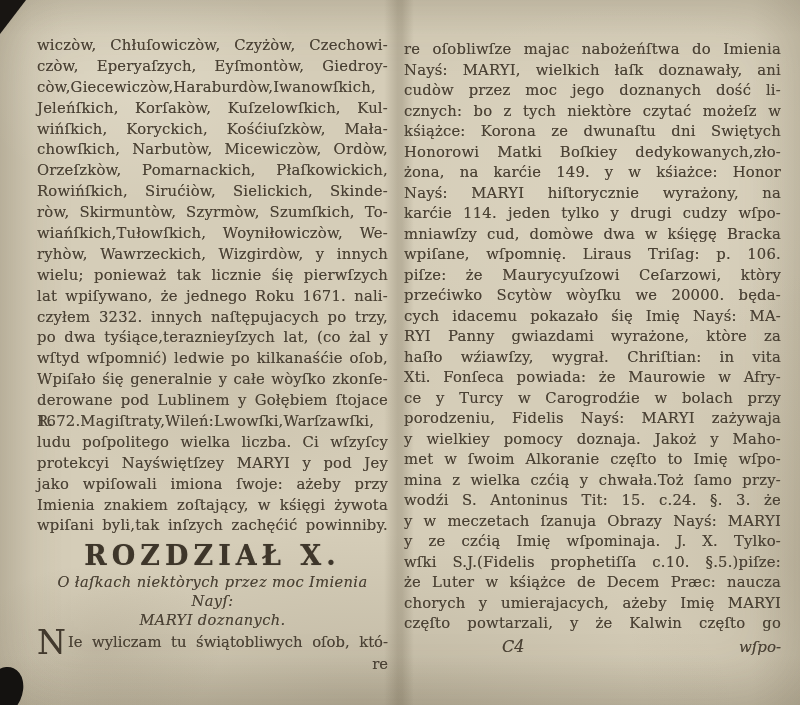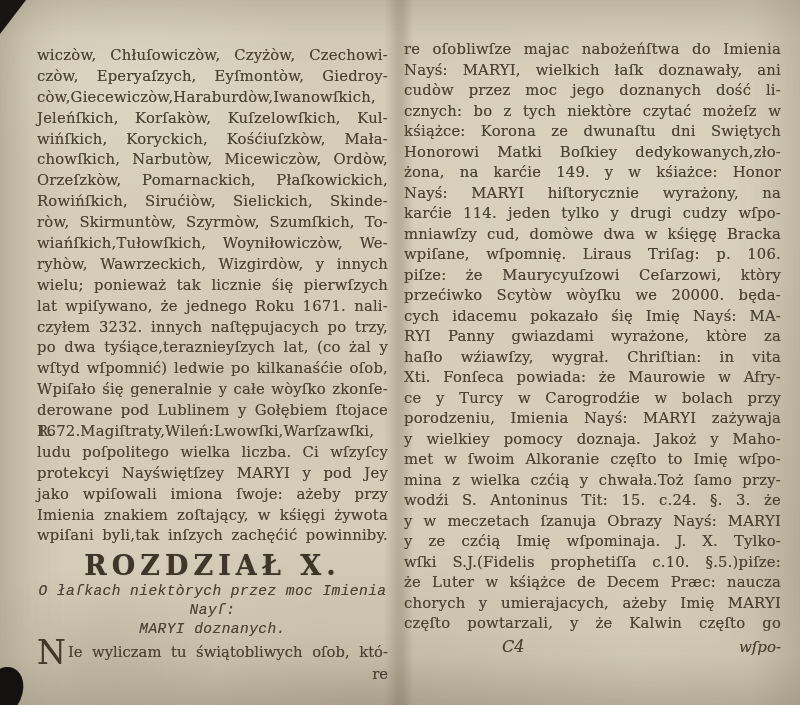--- a/index.html
+++ b/index.html
@@ -29,38 +29,38 @@
   }
   .corner-tl{
     position:absolute;left:0;top:0;width:0;height:0;
     border-left:26px solid #181512;border-bottom:34px solid transparent;
   }
   .blob-bl{
     position:absolute;left:-16px;top:666px;width:38px;height:52px;
     background:#141210;border-radius:50%;transform:rotate(24deg);
   }
   .page{position:absolute;}
-  .page.left{left:37px;top:45px;width:351px;}
+  .page.left{left:37px;top:35px;width:351px;}
   .page.right{left:404px;top:39px;width:377px;}
   .tline{
     font-size:14.8px;line-height:20.9px;height:20.9px;
     letter-spacing:0.2px;white-space:normal;
     text-align:justify;text-align-last:justify;
     text-shadow:0 0 0.6px rgba(74,65,52,0.55);
   }
   .right .tline{line-height:20.5px;height:20.5px;}
   .it{}
   .chapter{
     margin:4px 0 0 0;font-size:27px;line-height:32px;font-weight:bold;
     text-align:center;letter-spacing:5px;color:#3e362a;
     text-shadow:0 0 0.8px rgba(62,54,42,0.5);
   }
   .subhead{
     font-style:italic;font-size:14.6px;line-height:19px;text-align:center;
-    letter-spacing:0.4px;text-shadow:0 0 0.6px rgba(74,65,52,0.5);font-family:Liberation Mono, monospace;
+    letter-spacing:0.4px;text-shadow:0 0 0.6px rgba(74,65,52,0.5);
   }
   .opening{
     margin-top:2px;font-size:14.8px;line-height:21px;
     text-align:justify;text-align-last:justify;
     text-shadow:0 0 0.6px rgba(74,65,52,0.55);
   }
   .dropcap{
     display:inline-block;font-size:33px;line-height:20px;
     vertical-align:-7px;margin-right:2px;color:#42392d;
   }
@@ -131,21 +131,21 @@
         <div class="tline"><span>karćie 114. jeden tylko y drugi cudzy wſpo-</span></div>
         <div class="tline"><span>mniawſzy cud, domòwe dwa w kśięgę Bracka</span></div>
         <div class="tline"><span>wpiſane, wſpomnię.  Liraus Triſag: </span><span class="it">p. 106.</span></div>
         <div class="tline"><span>piſze: że Maurycyuſzowi Ceſarzowi, ktòry</span></div>
         <div class="tline"><span>przećiwko Scytòw wòyſku we 20000. będa-</span></div>
         <div class="tline"><span>cych idacemu pokazało śię Imię Nayś: MA-</span></div>
         <div class="tline"><span>RYI Panny gwiazdami wyrażone, ktòre za</span></div>
         <div class="tline"><span>haſło wźiawſzy, wygrał. </span><span class="it">Chriſtian: in vita</span></div>
         <div class="tline"><span class="it">Xti.</span><span> Fonſeca powiada: że Maurowie w Afry-</span></div>
         <div class="tline"><span>ce y Turcy w Carogrodźie w bolach przy</span></div>
-        <div class="tline"><span>porodzeniu, Imienia Nayś: MARYI zażywaja</span></div>
+        <div class="tline"><span>porodzeniu, Fidelis Nayś: MARYI zażywaja</span></div>
         <div class="tline"><span>y wielkiey pomocy doznaja. Jakoż y Maho-</span></div>
         <div class="tline"><span>met w ſwoim Alkoranie częſto to Imię wſpo-</span></div>
         <div class="tline"><span>mina z wielka czćią y chwała.Toż ſamo przy-</span></div>
         <div class="tline"><span>wodźi S. Antoninus </span><span class="it">Tit: 15. c.24. §. 3.</span><span> że</span></div>
         <div class="tline"><span>y w meczetach ſzanuja Obrazy Nayś: MARYI</span></div>
         <div class="tline"><span>y ze czćią Imię wſpominaja.   J. X. Tylko-</span></div>
         <div class="tline"><span>wſki </span><span class="it">S.J.(Fidelis prophetiſſa c.10. §.5.)</span><span>piſze:</span></div>
         <div class="tline"><span>że Luter w kśiążce </span><span class="it">de Decem Præc:</span><span> naucza</span></div>
         <div class="tline"><span>chorych y umierajacych, ażeby Imię MARYI</span></div>
         <div class="tline"><span>częſto powtarzali, y że Kalwin częſto go</span></div>

